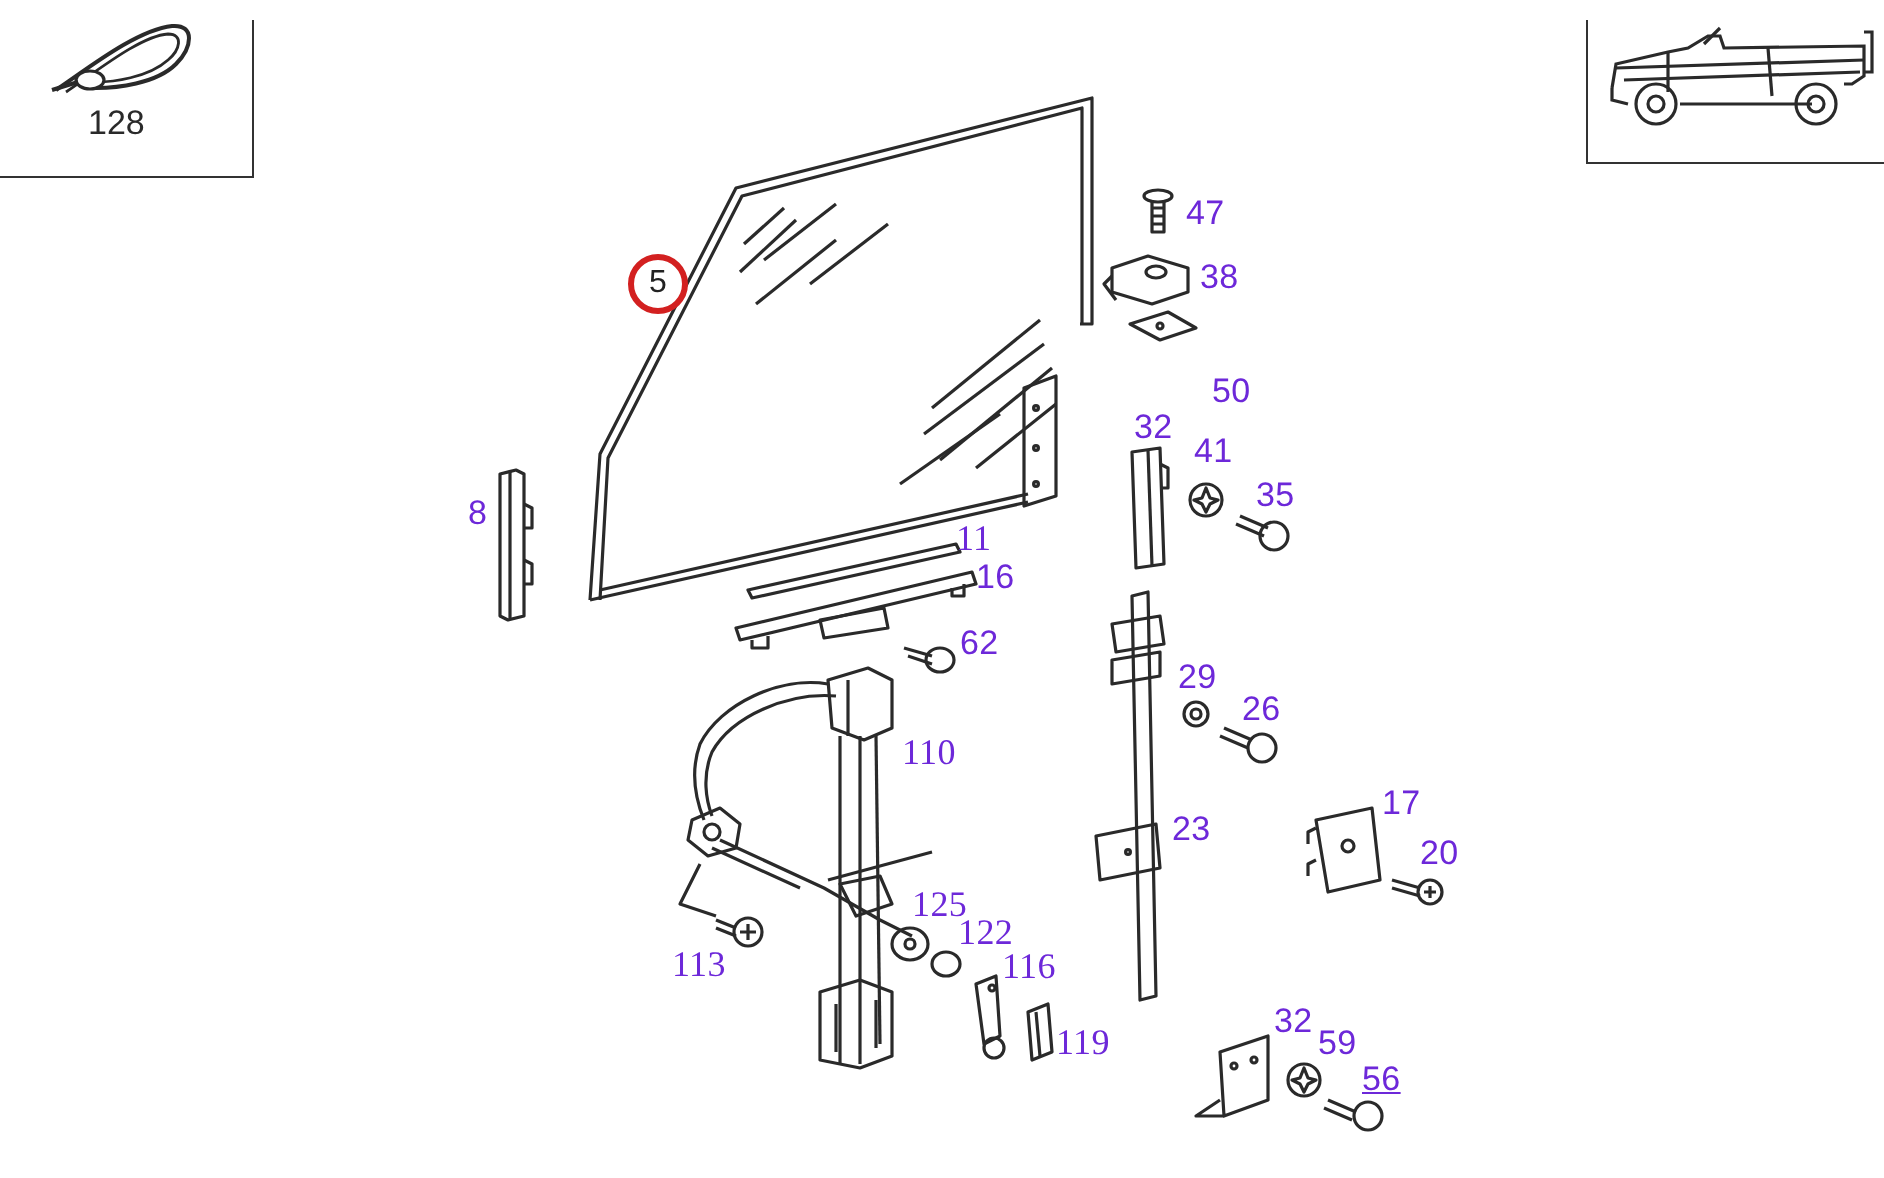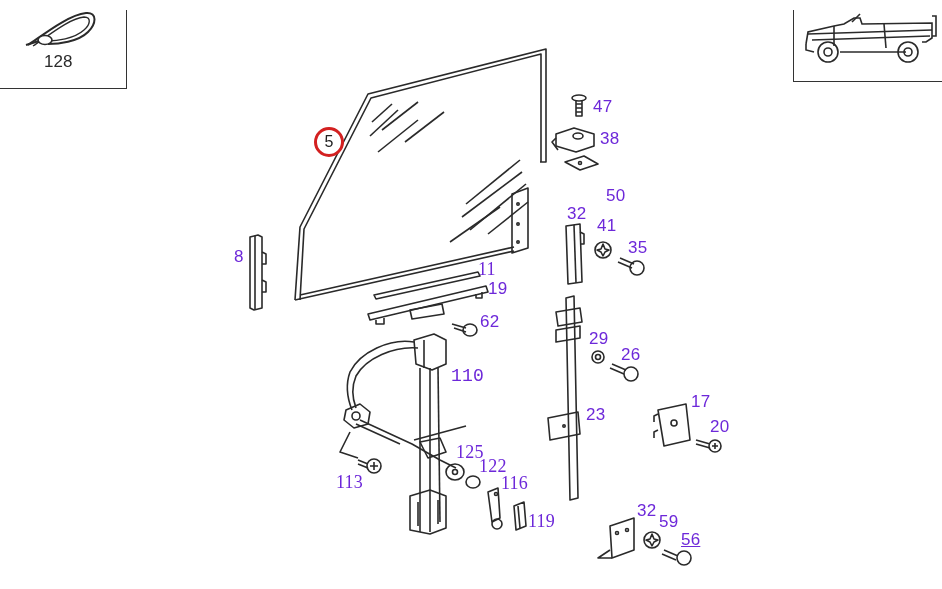--- a/index.html
+++ b/index.html
@@ -225,31 +225,31 @@
       </g>
     </g>
   </svg>
 
   <div class="highlight" style="left:314px;top:115px;">
     <span>5</span>
   </div>
 
   <span class="lbl" style="left:234px;top:236px;">8</span>
   <span class="lbl serif" style="left:478px;top:248px;">11</span>
-  <span class="lbl" style="left:488px;top:268px;">19</span>
+  <span class="lbl" style="left:488px;top:268px;">16</span>
   <span class="lbl" style="left:480px;top:301px;">62</span>
   <span class="lbl" style="left:593px;top:86px;">47</span>
   <span class="lbl" style="left:600px;top:118px;">38</span>
   <span class="lbl" style="left:606px;top:144px;margin-top:31px;">50</span>
   <span class="lbl" style="left:567px;top:193px;">32</span>
   <span class="lbl" style="left:597px;top:205px;">41</span>
   <span class="lbl" style="left:628px;top:227px;">35</span>
   <span class="lbl" style="left:589px;top:318px;">29</span>
   <span class="lbl" style="left:621px;top:334px;">26</span>
-  <span class="lbl serif" style="left:451px;top:355px;font-family:Liberation Mono, monospace;">110</span>
+  <span class="lbl serif" style="left:451px;top:355px;">110</span>
   <span class="lbl" style="left:586px;top:394px;">23</span>
   <span class="lbl" style="left:691px;top:381px;">17</span>
   <span class="lbl" style="left:710px;top:406px;">20</span>
   <span class="lbl serif" style="left:456px;top:431px;">125</span>
   <span class="lbl serif" style="left:479px;top:445px;">122</span>
   <span class="lbl serif" style="left:336px;top:461px;">113</span>
   <span class="lbl serif" style="left:501px;top:462px;">116</span>
   <span class="lbl serif" style="left:528px;top:500px;">119</span>
   <span class="lbl" style="left:637px;top:490px;">32</span>
   <span class="lbl" style="left:659px;top:501px;">59</span>

